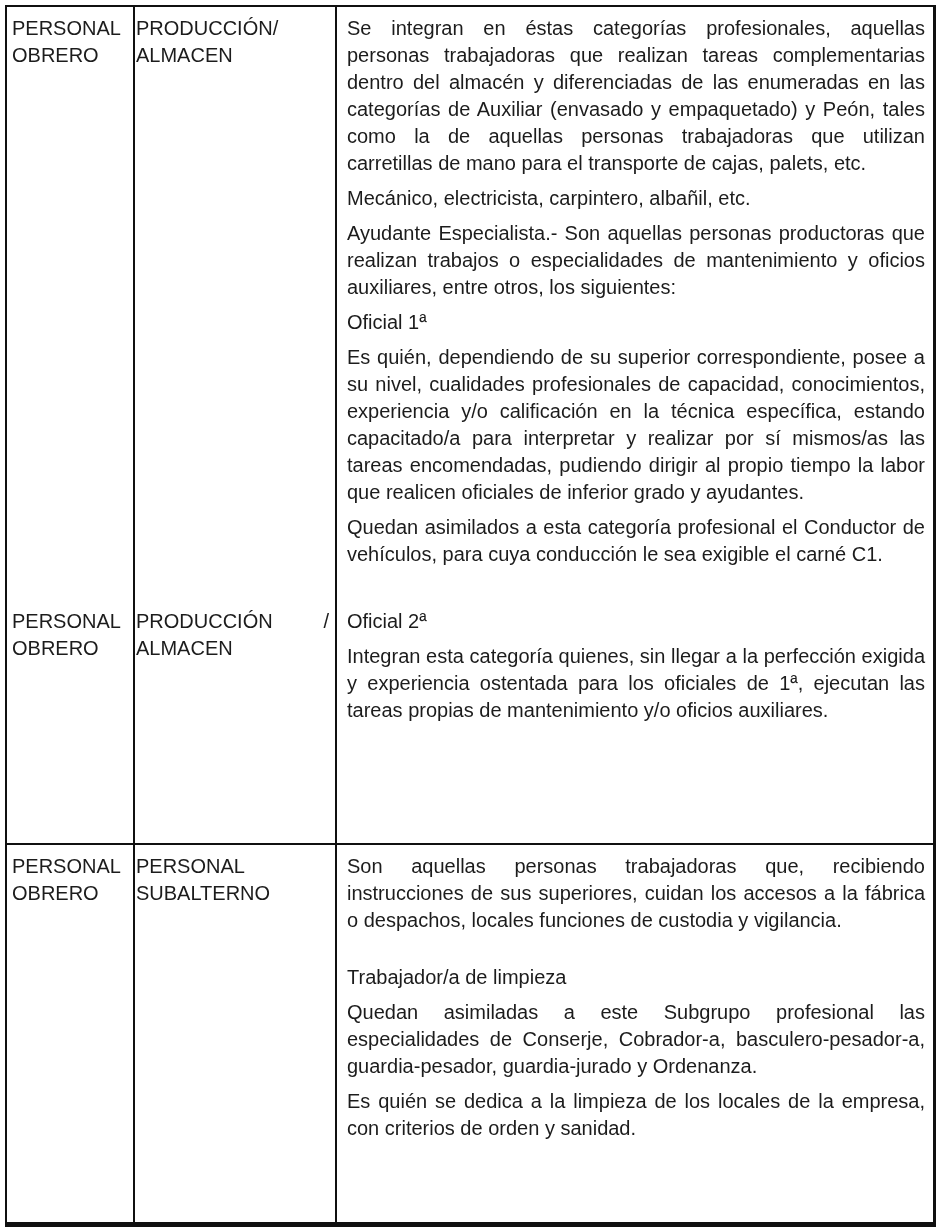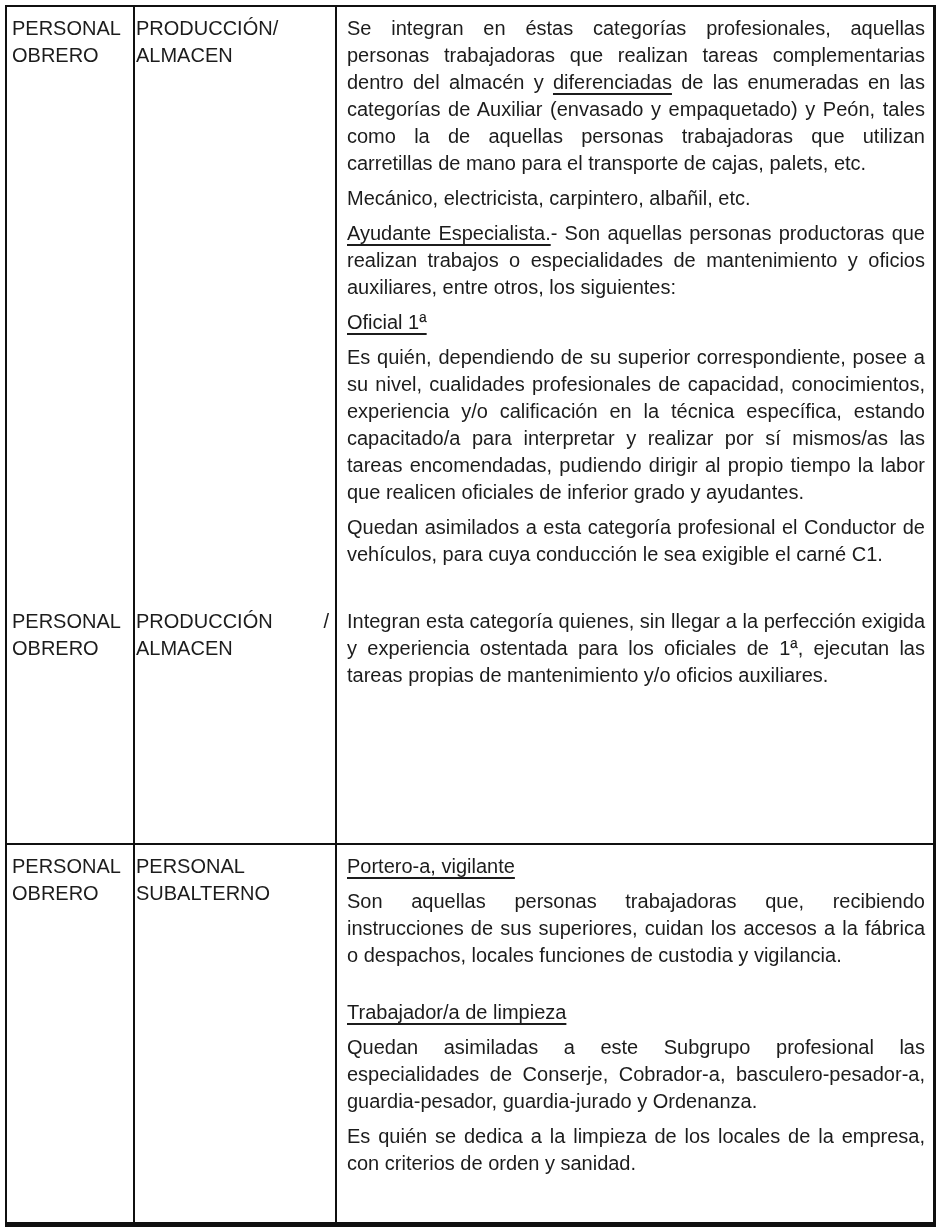--- a/index.html
+++ b/index.html
@@ -32,21 +32,20 @@
     overflow:hidden;
   }
   .colsep{border-right:2px solid var(--line);}
   .rowsep{border-bottom:2px solid var(--line);}
   .group-cell{padding:8px 20px 0 5px;}
   .subgroup-cell{padding:8px 6px 0 1px;}
   .desc-cell{padding:8px 8px 0 10px;}
   .desc-cell p{margin:0 0 8px 0;}
   .desc-cell p.gap-before{margin-top:30px;}
   .u{
-    text-decoration:underline;
     text-decoration-thickness:2px;
     text-underline-offset:4px;
   }
 </style>
 </head>
 <body>
 
 <div class="doc-table">
 
   <div class="cell colsep group-cell r1-marker">PERSONAL OBRERO</div>
@@ -56,26 +55,26 @@
       <p><span>Mecánico, electricista, carpintero, albañil, etc.</span></p>
       <p><span class="u">Ayudante Especialista.</span><span>- Son aquellas personas productoras que realizan trabajos o especialidades de mantenimiento y oficios auxiliares, entre otros, los siguientes:</span></p>
       <p><span class="u">Oficial 1ª</span></p>
       <p><span>Es quién, dependiendo de su superior correspondiente, posee a su nivel, cualidades profesionales de capacidad, conocimientos, experiencia y/o calificación en la técnica específica, estando capacitado/a para interpretar y realizar por sí mismos/as las tareas encomendadas, pudiendo dirigir al propio tiempo la labor que realicen oficiales de inferior grado y ayudantes.</span></p>
       <p><span>Quedan asimilados a esta categoría profesional el Conductor de vehículos, para cuya conducción le sea exigible el carné C1.</span></p>
     </div>
 
   <div class="cell colsep rowsep group-cell">PERSONAL OBRERO</div>
   <div class="cell colsep rowsep subgroup-cell">PRODUCCIÓN / ALMACEN</div>
   <div class="cell rowsep desc-cell">
+      <p><span class="u">Oficial 2ª</span></p>
       <p><span>Integran esta categoría quienes, sin llegar a la perfección exigida y experiencia ostentada para los oficiales de 1ª, ejecutan las tareas propias de mantenimiento y/o oficios auxiliares.</span></p>
     </div>
 
   <div class="cell colsep group-cell">PERSONAL OBRERO</div>
   <div class="cell colsep subgroup-cell">PERSONAL SUBALTERNO</div>
   <div class="cell desc-cell">
-      <p><span class="u">Portero-a, vigilante</span></p>
       <p><span>Son aquellas personas trabajadoras que, recibiendo instrucciones de sus superiores, cuidan los accesos a la fábrica o despachos, locales funciones de custodia y vigilancia.</span></p>
       <p class="gap-before"><span class="u">Trabajador/a de limpieza</span></p>
       <p><span>Quedan asimiladas a este Subgrupo profesional las especialidades de Conserje, Cobrador-a, basculero-pesador-a, guardia-pesador, guardia-jurado y Ordenanza.</span></p>
       <p><span>Es quién se dedica a la limpieza de los locales de la empresa, con criterios de orden y sanidad.</span></p>
     </div>
 
 </div>
 
 </body></html>

